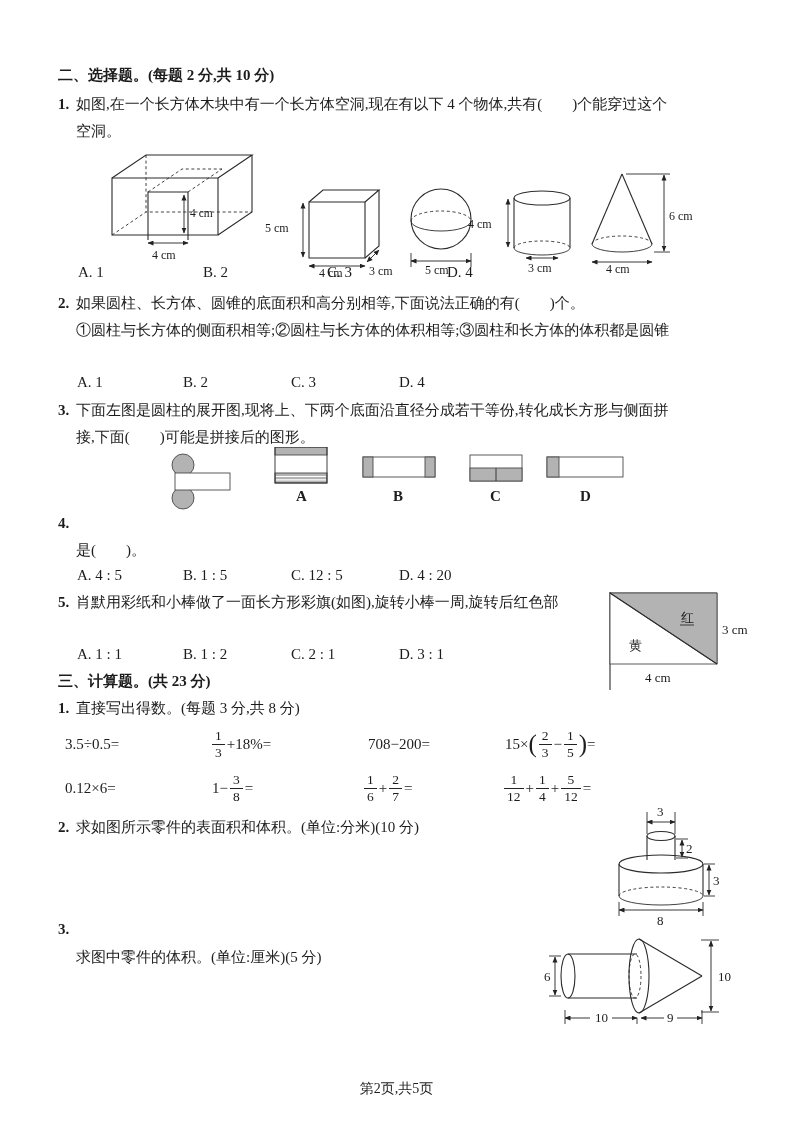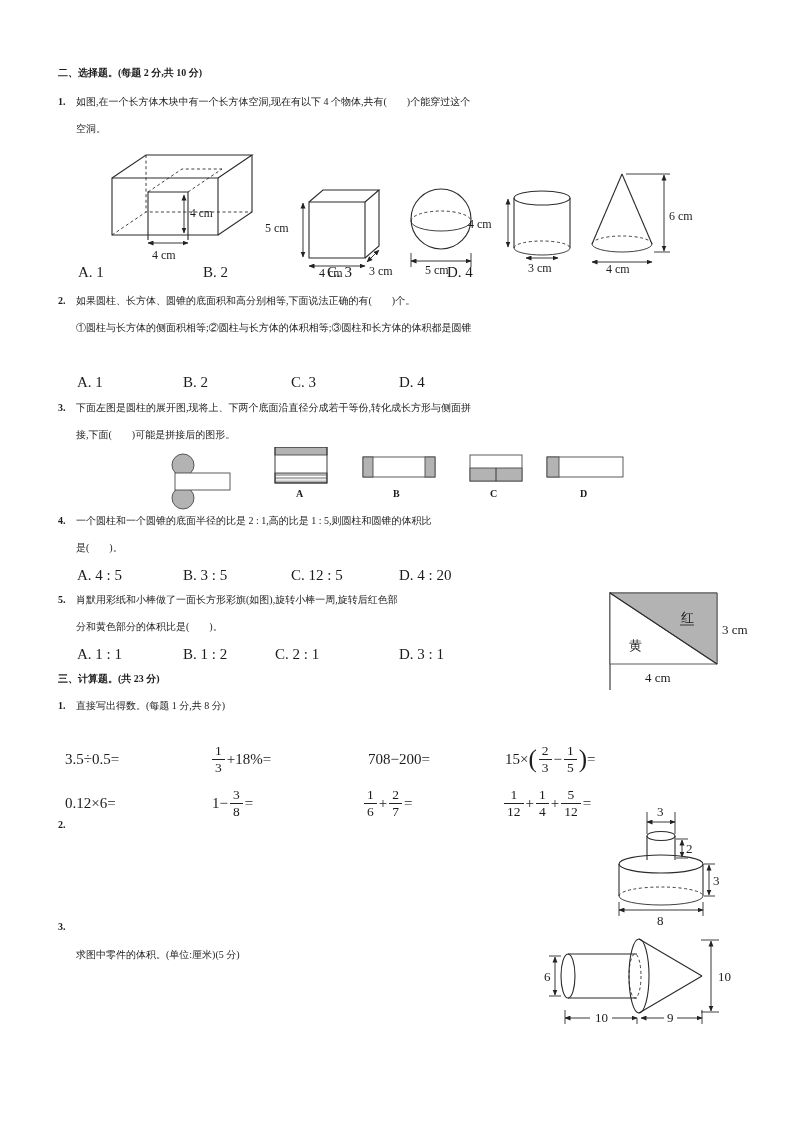--- a/index.html
+++ b/index.html
@@ -1,29 +1,29 @@
 <!DOCTYPE html>
 <html><head>
 <meta charset="utf-8">
 <style>
   html,body{margin:0;padding:0;background:#e8e8e8;}
   .page{position:relative;width:793px;height:1122px;background:#ffffff;margin:0 auto;
         font-family:"Liberation Serif","DejaVu Serif",serif;color:#1c1c1c;overflow:hidden;}
-  .t{position:absolute;font-size:10px;line-height:1.3;white-space:pre;}
+  .t{position:absolute;font-size:15px;line-height:1.3;white-space:pre;}
   .b{font-weight:bold;}
   .opt{position:absolute;font-size:15px;white-space:pre;}
   .fig{position:absolute;}
   .sline{stroke:#2b2b2b;stroke-width:1.1;fill:none;}
   .thin{stroke:#2b2b2b;stroke-width:0.9;fill:none;}
   .dash{stroke-dasharray:3,2.6;}
   .dim{stroke:#222;stroke-width:0.9;fill:none;}
   .gfill{fill:#b3b3b3;stroke:#4a4a4a;stroke-width:0.9;}
   .wfill{fill:#ffffff;stroke:#4a4a4a;stroke-width:0.9;}
   svg text{font-family:"Liberation Serif","DejaVu Serif",serif;fill:#1c1c1c;}
-  .expr{position:absolute;display:inline-flex;align-items:center;height:40px;font-size:15px;white-space:pre;margin-top:15px;}
+  .expr{position:absolute;display:inline-flex;align-items:center;height:40px;font-size:15px;white-space:pre;}
   .frac{display:inline-flex;flex-direction:column;align-items:center;margin:0 2px;font-size:13.5px;line-height:1.15;}
   .frac .den{border-top:1.1px solid #222;}
   .frac span{padding:0 3px;}
   .bigp{font-size:25px;font-weight:400;line-height:1;transform:translateY(-1px);}
   .footer{position:absolute;left:0;width:100%;text-align:center;font-size:14px;}
 </style>
 </head>
 <body>
 
 <div class="page">
@@ -153,51 +153,49 @@
       <rect class="wfill" x="379" y="10" width="76" height="20"></rect>
       <rect class="gfill" x="379" y="10" width="12" height="20"></rect>
     </g>
   </svg>
   <span class="t b" style="left:296px;top:487px">A</span>
   <span class="t b" style="left:393px;top:487px">B</span>
   <span class="t b" style="left:490px;top:487px">C</span>
   <span class="t b" style="left:580px;top:487px">D</span>
 
   <span class="t b" style="left:58px;top:514px">4.</span>
-  <span class="t" style="left:76px;top:514px">一个圆柱和一个圆锥的底面半径的比是 2 : 1,高的比是 1 : 5,则圆柱和圆锥的体积比</span>
   <span class="t" style="left:76px;top:541px">是(　　)。</span>
   <span class="opt" style="left:77px;top:567px">A. 4 : 5</span>
-  <span class="opt" style="left:183px;top:567px">B. 3 : 5</span>
+  <span class="opt" style="left:183px;top:567px">B. 1 : 5</span>
   <span class="opt" style="left:291px;top:567px">C. 12 : 5</span>
   <span class="opt" style="left:399px;top:567px">D. 4 : 20</span>
 
   <span class="t b" style="left:58px;top:593px">5.</span>
   <span class="t" style="left:76px;top:593px">肖默用彩纸和小棒做了一面长方形彩旗(如图),旋转小棒一周,旋转后红色部</span>
-  <span class="t" style="left:76px;top:620px">分和黄色部分的体积比是(　　)。</span>
   <span class="opt" style="left:77px;top:646px">A. 1 : 1</span>
   <span class="opt" style="left:183px;top:646px">B. 1 : 2</span>
-  <span class="opt" style="left:275px;top:646px">C. 2 : 1</span>
+  <span class="opt" style="left:291px;top:646px">C. 2 : 1</span>
   <span class="opt" style="left:399px;top:646px">D. 3 : 1</span>
 
   <svg class="fig" style="left:603px;top:586px" width="155" height="108" viewBox="0 0 155 108">
     <line class="sline" x1="7" y1="6" x2="7" y2="104"></line>
     <rect class="wfill" x="7" y="7" width="107" height="71"></rect>
     <polygon class="gfill" points="7,7 114,7 114,78"></polygon>
     <line class="sline" x1="7" y1="7" x2="114" y2="78"></line>
     <text x="78" y="36" font-size="13">红</text>
     <line class="thin" x1="77" y1="39" x2="91" y2="39"></line>
     <text x="26" y="64" font-size="13">黄</text>
     <text x="119" y="48" font-size="13">3 cm</text>
     <text x="42" y="96" font-size="13">4 cm</text>
   </svg>
 
   <span class="t b" style="left:58px;top:672px">三、计算题。(共 23 分)</span>
 
   <span class="t b" style="left:58px;top:699px">1.</span>
-  <span class="t" style="left:76px;top:699px">直接写出得数。(每题 1 分,共 8 分)</span>
+  <span class="t" style="left:76px;top:699px">直接写出得数。(每题 3 分,共 8 分)</span>
 
   <span class="expr" style="left:65px;top:724px">
     <span>3.5÷0.5=</span>
   </span>
   <span class="expr" style="left:210px;top:724px">
     <span class="frac"><span class="num">1</span><span class="den">3</span></span>
     <span>+18%=</span>
   </span>
   <span class="expr" style="left:368px;top:724px">
     <span>708−200=</span>
@@ -229,20 +227,21 @@
   <span class="expr" style="left:502px;top:768px">
     <span class="frac"><span class="num">1</span><span class="den">12</span></span>
     <span>+</span>
     <span class="frac"><span class="num">1</span><span class="den">4</span></span>
     <span>+</span>
     <span class="frac"><span class="num">5</span><span class="den">12</span></span>
     <span>=</span>
   </span>
 
   <span class="t b" style="left:58px;top:818px">2.</span>
+  <span class="t" style="left:76px;top:818px">求如图所示零件的表面积和体积。(单位:分米)(10 分)</span>
 
   <svg class="fig" style="left:612px;top:804px" width="120" height="122" viewBox="0 0 120 122">
     <text x="45" y="12" font-size="13">3</text>
     <line class="thin" x1="35" y1="8" x2="35" y2="30"></line>
     <line class="thin" x1="63" y1="8" x2="63" y2="30"></line>
     <line class="dim" x1="35" y1="18" x2="63" y2="18" marker-start="url(#mS)" marker-end="url(#mE)"></line>
     <ellipse class="sline" cx="49" cy="32" rx="14" ry="4.5"></ellipse>
     <line class="sline" x1="35" y1="32" x2="35" y2="56"></line>
     <line class="sline" x1="63" y1="32" x2="63" y2="56"></line>
     <line class="thin" x1="64" y1="35" x2="76" y2="35"></line>
@@ -287,14 +286,15 @@
     <line class="thin" x1="94" y1="90" x2="94" y2="96"></line>
     <line class="thin" x1="159" y1="82" x2="159" y2="96"></line>
     <line class="dim" x1="22" y1="90" x2="47" y2="90" marker-start="url(#mS)"></line>
     <line class="dim" x1="69" y1="90" x2="94" y2="90" marker-end="url(#mE)"></line>
     <text x="52" y="94" font-size="13">10</text>
     <line class="dim" x1="98" y1="90" x2="121" y2="90" marker-start="url(#mS)"></line>
     <line class="dim" x1="134" y1="90" x2="159" y2="90" marker-end="url(#mE)"></line>
     <text x="124" y="94" font-size="13">9</text>
   </svg>
 
+  <div class="footer" style="top:1080px">第2页,共5页</div>
 
 </div>
 
 </body></html>

